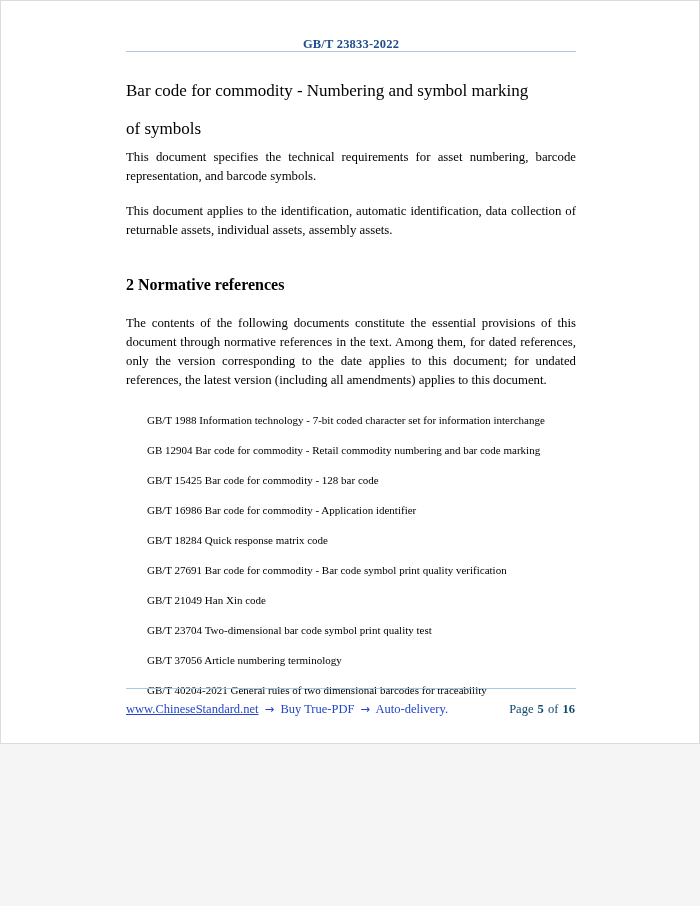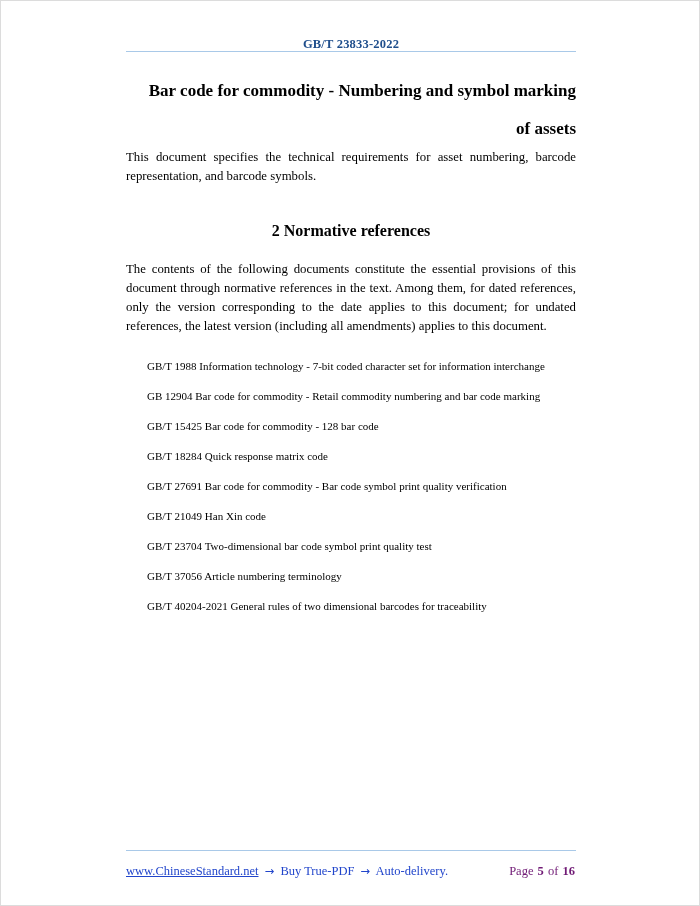--- a/index.html
+++ b/index.html
@@ -3,21 +3,21 @@
 <meta charset="utf-8">
 <style>
   html, body {
     margin: 0;
     padding: 0;
     background: #f5f5f5;
   }
   .page {
     position: relative;
     width: 700px;
-    height: 906px;
+    height: 744px;
     margin: 0 auto;
     background: #ffffff;
     border: 1px solid #dcdcdc;
     box-sizing: border-box;
     padding: 36px 123px 0 125px;
     font-family: "Liberation Serif", "DejaVu Serif", serif;
     color: #000000;
     overflow: hidden;
   }
   .doc-number {
@@ -30,32 +30,32 @@
   }
   hr.rule {
     border: none;
     border-top: 1px solid #A9C9E8;
     margin: 0;
     height: 0;
   }
   .top-rule { margin-top: 10px; }
   .doc-title {
     margin: 20px 0 0 0;
-    text-align: right;
+    text-align: left;
     font-size: 17px;
-    font-weight: bold;
+    font-weight: normal;
     line-height: 38px;
   }
   .title-line { display: block; }
   .section-heading {
     margin: 54px 0 20px 0;
     font-size: 16px;
     font-weight: bold;
   }
-  .section-heading.second { margin-top: 36px; text-align: center; }
+  .section-heading.second { margin-top: 36px; }
   p.body-text {
     margin: 0 0 16px 0;
     font-size: 12.8px;
     line-height: 19px;
     text-align: justify;
   }
   .refs { margin-top: 20px; }
   p.ref {
     margin: 0 0 10px 21px;
     font-size: 11px;
@@ -81,50 +81,52 @@
     color: #2145CB;
     text-decoration: underline;
     cursor: pointer;
   }
   .footer-left .arrow {
     color: #2145CB;
     padding: 0 3px;
     font-family: "DejaVu Sans", sans-serif;
     font-size: 11.5px;
   }
-  .footer-right { color: #701a75; }
+  .footer-right { color: #0c4a6e; }
   .footer-right b { font-weight: bold; padding: 0 1px; }
 </style>
 </head>
 <body>
 
 <div class="page">
 
   <header>
     <div class="doc-number">GB/T 23833-2022</div>
     <hr class="rule top-rule">
   </header>
 
   <h1 class="doc-title">
     <span class="title-line">Bar code for commodity - Numbering and symbol marking</span>
-    <span class="title-line">of assets</span>
+    <span class="title-line">of symbols</span>
   </h1>
 
   <section>
     <p class="body-text">This document specifies the technical requirements for asset numbering, barcode representation, and barcode symbols.</p>
+    <p class="body-text">This document applies to the identification, automatic identification, data collection of returnable assets, individual assets, assembly assets.</p>
   </section>
 
   <section>
     <h2 class="section-heading second">2 Normative references</h2>
     <p class="body-text">The contents of the following documents constitute the essential provisions of this document through normative references in the text. Among them, for dated references, only the version corresponding to the date applies to this document; for undated references, the latest version (including all amendments) applies to this document.</p>
 
     <div class="refs">
       <p class="ref">GB/T 1988 Information technology - 7-bit coded character set for information interchange</p>
       <p class="ref">GB 12904 Bar code for commodity - Retail commodity numbering and bar code marking</p>
       <p class="ref">GB/T 15425 Bar code for commodity - 128 bar code</p>
+      <p class="ref">GB/T 16986 Bar code for commodity - Application identifier</p>
       <p class="ref">GB/T 18284 Quick response matrix code</p>
       <p class="ref">GB/T 27691 Bar code for commodity - Bar code symbol print quality verification</p>
       <p class="ref">GB/T 21049 Han Xin code</p>
       <p class="ref">GB/T 23704 Two-dimensional bar code symbol print quality test</p>
       <p class="ref">GB/T 37056 Article numbering terminology</p>
       <p class="ref">GB/T 40204-2021 General rules of two dimensional barcodes for traceability</p>
     </div>
   </section>
 
   <footer class="doc-footer">

